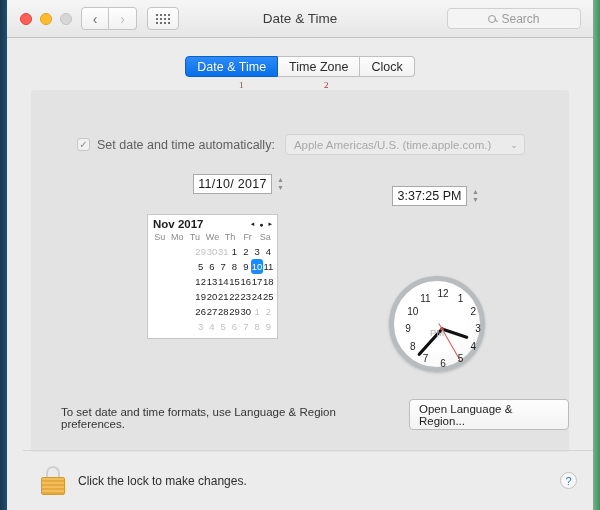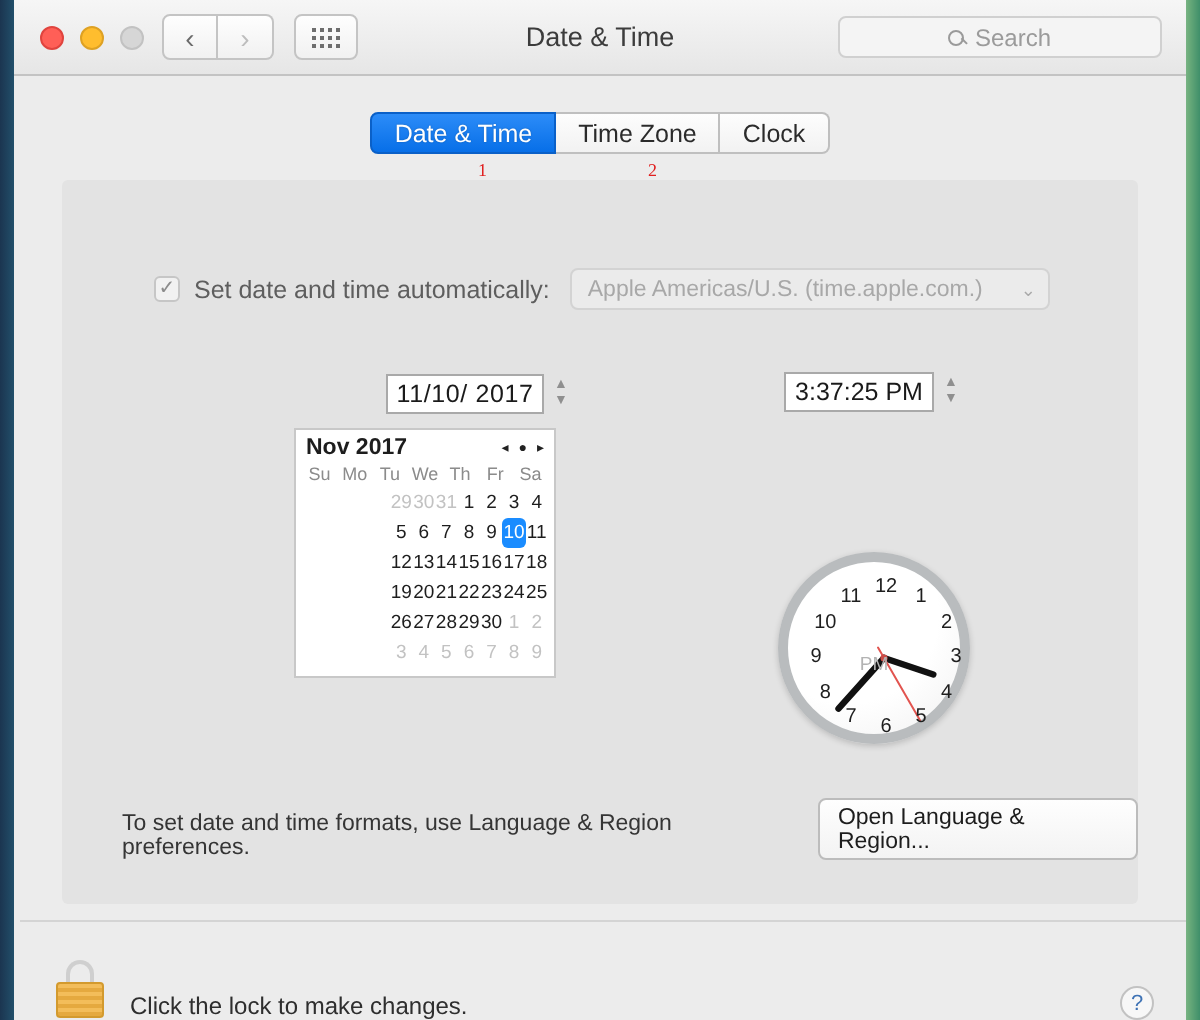--- a/index.html
+++ b/index.html
@@ -56,21 +56,21 @@
   }
   .grid-dots { display: grid; grid-template-columns: repeat(4, 2px); grid-gap: 2px; }
   .grid-dots i { width: 2px; height: 2px; background: #6e6e6e; display:block; }
 
   #win-title {
     position: absolute; left: 0; right: 0; top: 11px;
     text-align: center; font-size: 13.5px; color: #3c3c3c;
   }
   #searchbox {
     position: absolute; right: 12px; top: 8px;
-    width: 162px; height: 21px; border-radius: 4px;
+    width: 134px; height: 21px; border-radius: 4px;
     background: #f4f4f4; border: 1px solid #d0d0d0;
     display: flex; align-items: center; justify-content: center; gap: 5px;
   }
   #searchbox .mag {
     width: 8px; height: 8px; border: 1.3px solid #9a9a9a; border-radius: 50%;
     position: relative;
   }
   #searchbox .mag::after {
     content:""; position:absolute; width:4px; height:1.3px; background:#9a9a9a;
     right:-3px; bottom:0px; transform: rotate(45deg);
@@ -148,21 +148,21 @@
     display: flex; align-items: center; justify-content: center;
     font-size: 12.5px; color: #1a1a1a;
     height: 20px;
   }
   .stepper {
     width: 11px; margin-left: 3px;
     display: flex; flex-direction: column; justify-content: center;
     align-items: center; gap: 2px;
     color: #8f8f8f; font-size: 7px; line-height: 6px;
   }
-  #date-wrap { left: 162px; top: 97px; }
+  #date-wrap { left: 162px; top: 84px; }
   #date-field { width: 79px; letter-spacing: .3px; }
   #time-wrap { left: 361px; top: 96px; }
   #time-field { width: 75px; }
 
   
   #calendar {
     position: absolute; left: 116px; top: 124px;
     width: 131px;
     background: #fff; border: 1px solid #c8c8c8;
     font-size: 9.5px; color: #1d1d1d;
@@ -215,23 +215,23 @@
   #open-lr {
     margin-left: 12px; height: 31px; padding: 0 9px;
     display: flex; align-items: center;
     font-size: 11.5px; color: #1d1d1d;
     background: linear-gradient(180deg,#fefefe,#f3f3f3);
     border: 1px solid #bcbcbc; border-radius: 4px;
   }
 
   
   #footer {
-    position: absolute; left: 3px; right: 0; bottom: 0; height: 50px;
+    position: absolute; left: 16px; right: 0; bottom: 0; height: 60px;
     border-top: 1px solid #d4d4d4;
-    display: flex; align-items: flex-end;
+    display: flex; align-items: center;
   }
   #lock { margin-left: 17px; width: 26px; height: 30px; position: relative; }
   #lock .shackle {
     position: absolute; left: 6px; top: 0; width: 14px; height: 14px;
     border: 2px solid #cfcfcf; border-bottom: none;
     border-radius: 8px 8px 0 0;
   }
   #lock .bodyb {
     position: absolute; left: 1px; top: 11px; width: 24px; height: 18px;
     background: repeating-linear-gradient(180deg,#f3bd5a 0 2px,#e5a93f 2px 4px);

